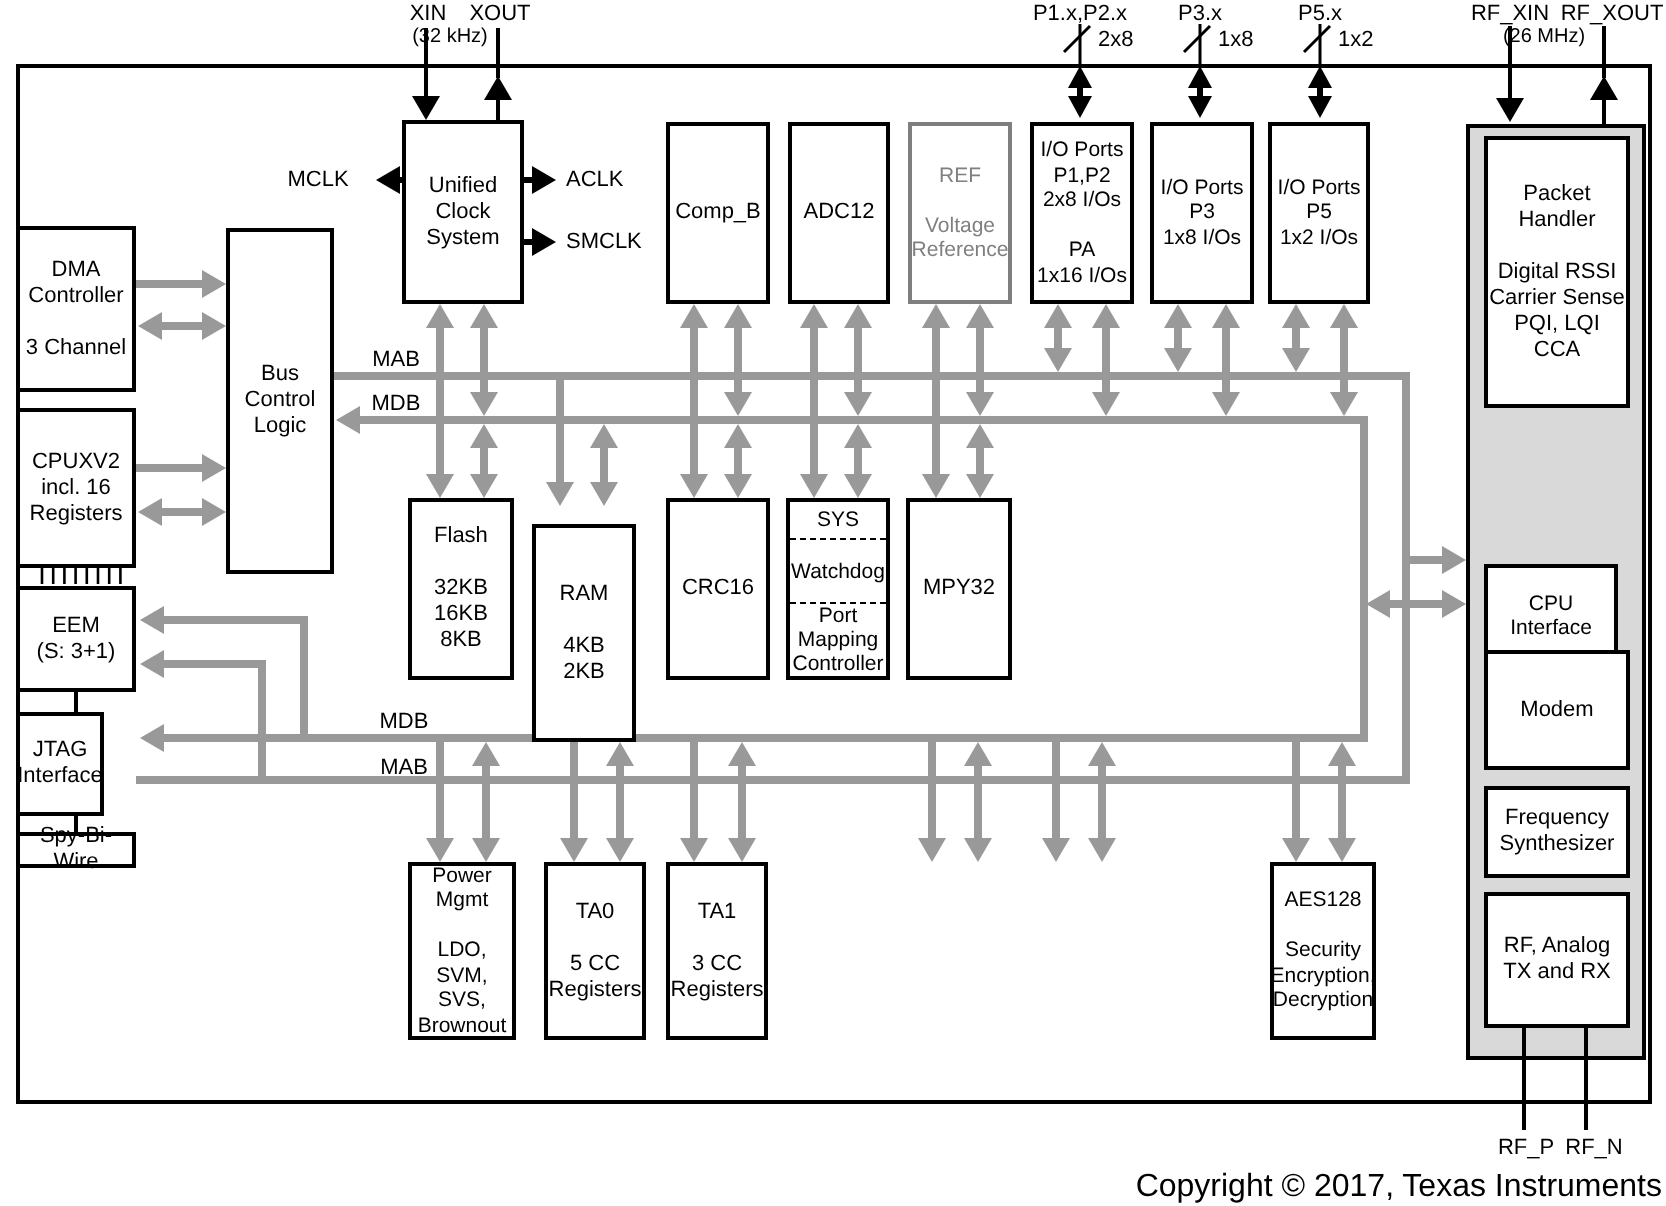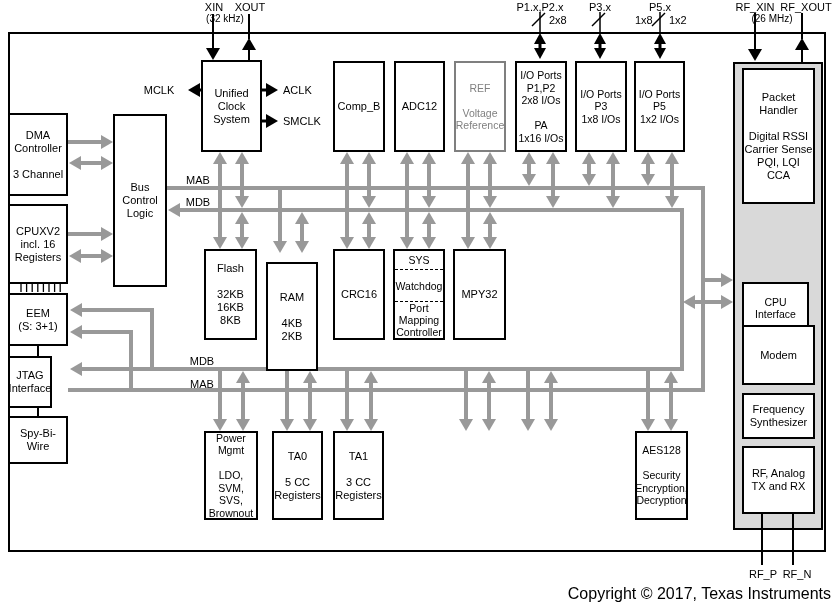--- a/index.html
+++ b/index.html
@@ -206,21 +206,21 @@
 Controller
 
 3 Channel</div>
   <div class="block" style="left:8px;top:204px;width:60px;height:80px">CPUXV2
 incl. 16
 Registers</div>
   <div class="block" style="left:8px;top:293px;width:60px;height:53px">EEM
 (S: 3+1)</div>
   <div class="block" style="left:8px;top:356px;width:44px;height:52px">JTAG
 Interface</div>
-  <div class="block" style="left:8px;top:416px;width:60px;height:48px">Spy-Bi-
+  <div class="block" style="left:8px;top:416px;width:60px;height:18px">Spy-Bi-
 Wire</div>
   <div class="block" style="left:113px;top:114px;width:54px;height:173px">Bus
 Control
 Logic</div>
 
   <div class="block" style="left:201px;top:60px;width:61px;height:92px">Unified
 Clock
 System</div>
   <div class="block" style="left:333px;top:61px;width:52px;height:91px">Comp_B</div>
   <div class="block" style="left:394px;top:61px;width:51px;height:91px">ADC12</div>
@@ -293,21 +293,21 @@
 Synthesizer</div>
   <div class="block" style="left:742px;top:446px;width:73px;height:68px">RF, Analog
 TX and RX</div>
 
   <div class="lbl" style="left:196px;top:1px;width:36px">XIN</div>
   <div class="lbl" style="left:228px;top:1px;width:44px">XOUT</div>
   <div class="lbl small" style="left:197px;top:13px;width:56px">(32 kHz)</div>
   <div class="lbl" style="left:503px;top:1px;width:74px">P1.x,P2.x</div>
   <div class="lbl left" style="left:549px;top:14px;width:28px">2x8</div>
   <div class="lbl" style="left:578px;top:1px;width:44px">P3.x</div>
-  <div class="lbl left" style="left:635px;top:14px;width:28px">1x8</div>
+  <div class="lbl left" style="left:609px;top:14px;width:28px">1x8</div>
   <div class="lbl" style="left:638px;top:1px;width:44px">P5.x</div>
   <div class="lbl left" style="left:669px;top:14px;width:28px">1x2</div>
   <div class="lbl" style="left:729px;top:1px;width:52px">RF_XIN</div>
   <div class="lbl" style="left:777px;top:1px;width:58px">RF_XOUT</div>
   <div class="lbl small" style="left:743px;top:13px;width:58px">(26 MHz)</div>
   <div class="lbl" style="left:141px;top:84px;width:36px">MCLK</div>
   <div class="lbl left" style="left:283px;top:84px;width:42px">ACLK</div>
   <div class="lbl left" style="left:283px;top:115px;width:52px">SMCLK</div>
   <div class="lbl" style="left:180px;top:174px;width:36px">MAB</div>
   <div class="lbl" style="left:180px;top:196px;width:36px">MDB</div>

